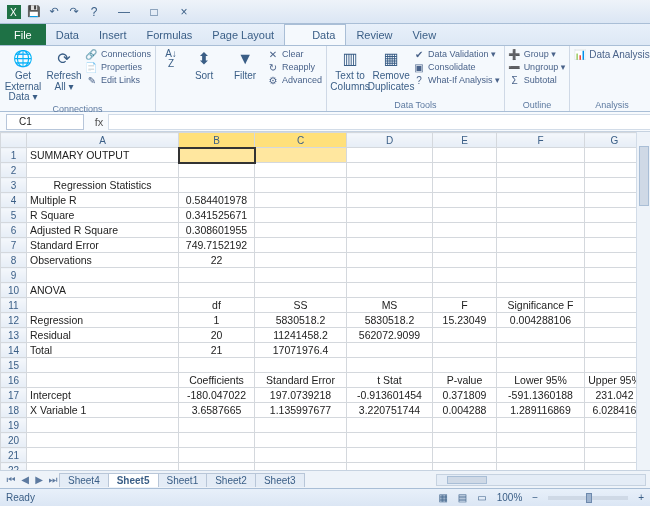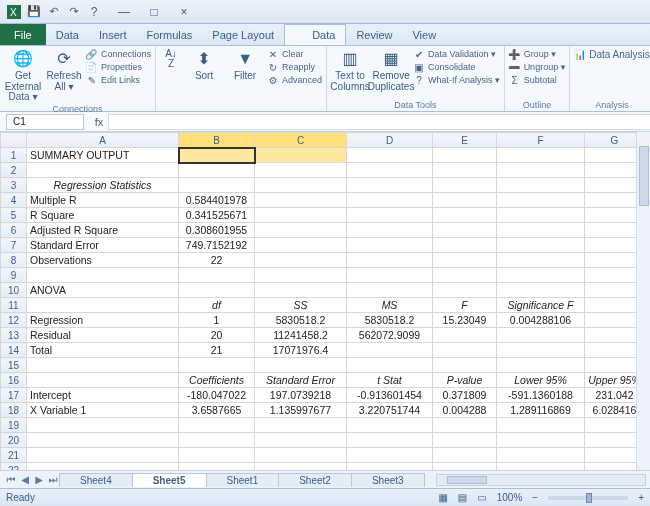--- a/index.html
+++ b/index.html
@@ -90,21 +90,21 @@
     border-bottom:1px solid #c6d2e0;
     background:#f7fafd;
   }
   .namebox {
     width:78px;
     border:1px solid #b7c6da;
     height:16px;
     margin:0 6px;
     display:flex;
     align-items:center;
-    padding-left:6px;
+    padding-left:12px;
     background:#fff;
     font-size:10px;
   }
   .fx { width:18px; text-align:center; color:#555; font-size:11px;}
   .formula-input { flex:1; height:16px; border:1px solid #d2dce8; border-right:none; background:#fff;}
   
   .grid-wrap {
     position:relative;
     height:338px;
     overflow:hidden;
@@ -136,36 +136,36 @@
   }
   .colA{width:152px;} .colB{width:76px;} .colC{width:92px;} .colD{width:86px;} .colE{width:64px;} .colF{width:88px;} .colG{width:60px;} .colH{width:36px;}
   td.sel {
     background:#ffe79f;
     outline:2px solid #333;
     outline-offset:-1px;
   }
   td.selnext { background:#ffe79f; }
   th.selhdr { background:#ffe07a !important; }
   td.r { text-align:center; }
-  td.i { font-style:italic; text-align:center; }
+  td.i { text-align:center; }
   td.bt { border-top:1.5px solid #000; }
   td.bb { border-bottom:1.5px solid #000; }
   
   .sheetbar {
     height:18px;
     background:#eef3f9;
     border-top:1px solid #c6d2e0;
     display:flex;
     align-items:center;
     font-size:10px;
   }
   .navbtns { display:flex; gap:0; padding-left:4px;}
   .navbtn { width:14px; text-align:center; color:#5d7aa0;}
   .stab {
-    padding:1px 20px;
+    padding:1px 8px;
     border:1px solid #b8c6d8;
     border-bottom:none;
     margin-left:-1px;
     background:#e4ecf6;
     color:#3a5e86;
   }
   .stab.active { background:#fff; font-weight:bold; }
   .hscroll { margin-left:auto; width:210px; height:12px; background:#e4ecf6; border:1px solid #c6d2e0; position:relative; margin-right:4px;}
   .hscroll .thumb{ position:absolute; left:10px; top:1px; width:40px; height:8px; background:#cfd9e6; border:1px solid #a9bed6;}
   

